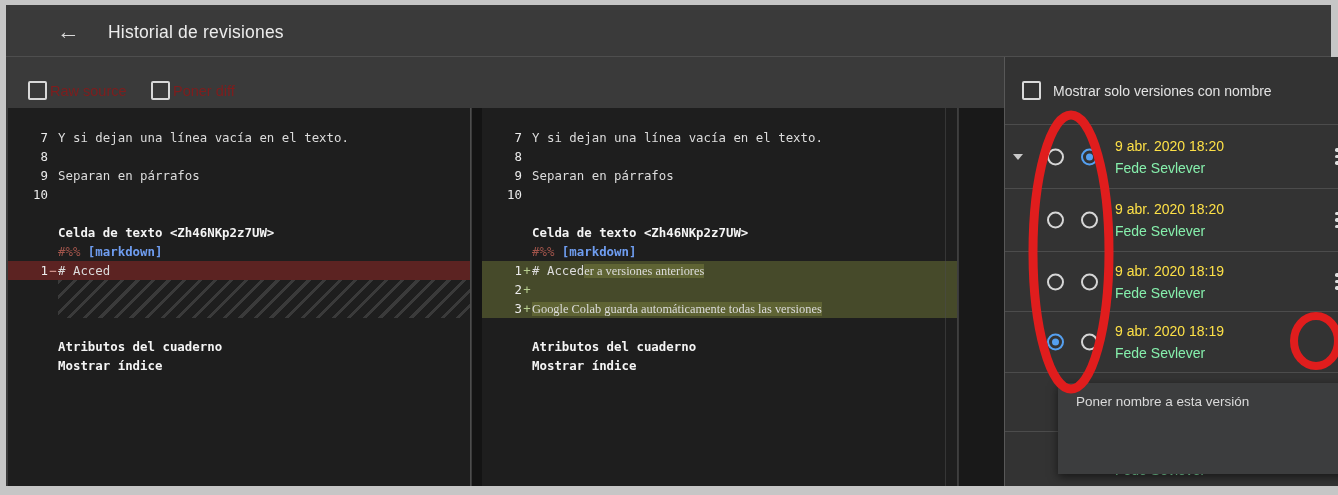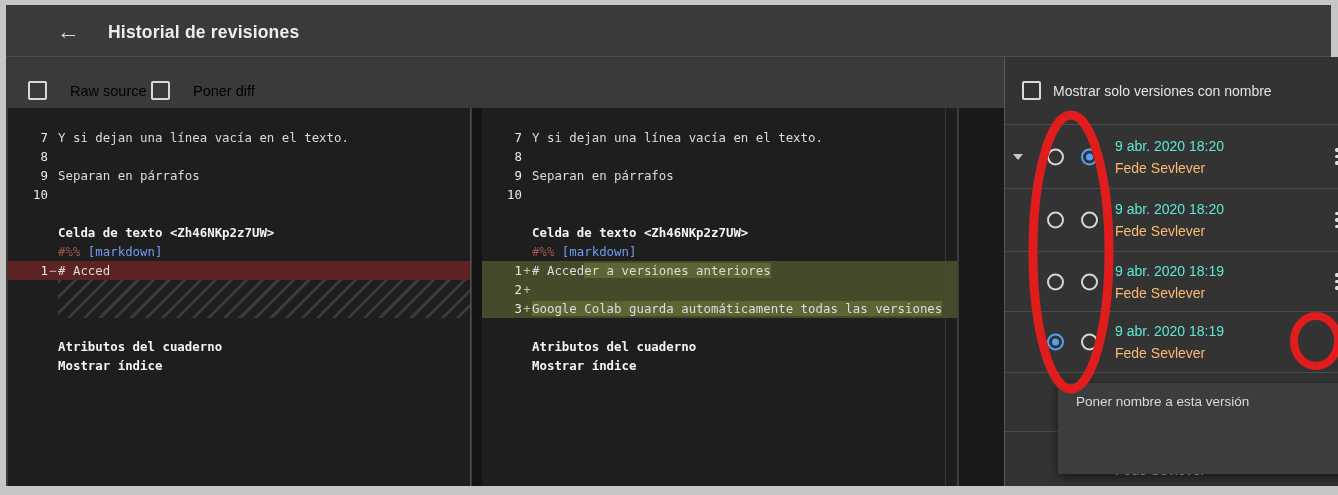--- a/index.html
+++ b/index.html
@@ -4,49 +4,49 @@
 <style>
   html,body{margin:0;padding:0;background:#9a9a9a;}
   .stage{position:relative;width:1338px;height:495px;background:#c6c6c6;
          font-family:"Liberation Sans",sans-serif;overflow:hidden;}
   .window{position:absolute;left:6px;top:5px;width:1325px;height:481px;background:#3a3a3a;}
 
   
   .titlebar{position:absolute;left:6px;top:5px;width:1325px;height:51px;border-bottom:1px solid #4e4e4e;}
   .back-btn{position:absolute;left:46px;top:11px;width:32px;height:32px;color:#d8d8d8;
             font-size:23px;line-height:30px;text-align:center;cursor:pointer;}
-  .page-title{position:absolute;left:102px;top:17px;font-size:17.5px;font-weight:bold;color:#ededed;letter-spacing:.2px;}
+  .page-title{position:absolute;left:102px;top:17px;font-size:17.5px;font-weight:normal;color:#ededed;letter-spacing:.2px;}
 
   
   .cb-wrap{position:absolute;top:81px;display:flex;align-items:center;}
   .cb-wrap.cb1{left:28px;} .cb-wrap.cb2{left:151px;}
   .checkbox{width:15px;height:15px;border:2px solid #d9d9d9;border-radius:2px;background:transparent;}
-  .cb-label{margin-left:23px;font-size:14.5px;color:#000000;}
+  .cb-label{margin-left:3px;font-size:14.5px;color:#7f1d1d;}
 
   
   .panel{position:absolute;top:108px;height:378px;background:#1e1e1e;overflow:hidden;
          font-family:"DejaVu Sans Mono",monospace;font-size:12.4px;line-height:19px;
          color:#dcdcdc;white-space:pre;padding-top:20px;box-sizing:border-box;}
   .panel.pleft{left:8px;width:463px;border-right:1px solid #4d4d4d;}
   .panel.pright{left:482px;width:476px;border-right:1px solid #3f3f3f;}
   .gapA{position:absolute;left:472px;top:108px;width:10px;height:378px;background:#141414;}
   .gapB{position:absolute;left:959px;top:108px;width:45px;height:378px;background:#191919;}
   .track-line{position:absolute;left:945px;top:108px;width:1px;height:378px;background:#4a4a4a;opacity:.55;}
 
   .cl{height:19px;}
   .gut{display:inline-block;width:40px;text-align:right;color:#ececec;}
   .sign{display:inline-block;width:10px;text-align:center;}
   .cl.head .txt{font-weight:bold;color:#f4f4f4;}
   .cl.del{background:#5c2322;}
   .cl.del .sign{color:#e3a49d;}
   .cl.add{background:#464a2a;}
   .cl.add .sign{color:#b7cf90;}
-  .txt .hl{background:#5f6434;}
+  .txt .hl{background:#5f6434;font-family:Liberation Serif, serif;}
   .txt .mr{color:#a0544b;}
-  .txt .mb{color:#6f9df0;}
+  .txt .mb{color:#6f9df0;font-weight:bold;}
   .hatch{height:38px;margin-left:50px;
          background:repeating-linear-gradient(135deg,#3a3a3a 0px,#3a3a3a 3px,#1e1e1e 3px,#1e1e1e 11px);}
 
   
   .sidebar{position:absolute;left:1004px;top:57px;width:351px;height:429px;background:#333333;
            border-left:1px solid #585858;box-sizing:border-box;}
   .sb-header{position:absolute;left:0;top:0;width:100%;height:68px;border-bottom:1px solid #4c4c4c;
              display:flex;align-items:center;padding-left:17px;box-sizing:border-box;}
   .sb-header .cb-label{font-size:14px;color:#e3e3e3;margin-left:12px;}
 
@@ -56,22 +56,22 @@
   .rev-row.r4{top:316px;height:59px;} .rev-row.r5{top:375px;height:54px;border-bottom:none;}
 
   .caret{position:absolute;left:8px;top:50%;margin-top:-3px;width:0;height:0;
          border-left:5.5px solid transparent;border-right:5.5px solid transparent;border-top:6.5px solid #c9c9c9;}
   .radio{position:absolute;top:50%;transform:translateY(-50%);width:13px;height:13px;border-radius:50%;
          border:2px solid #d6d6d6;}
   .radio.pos1{left:42px;} .radio.pos2{left:76px;}
   .radio.checked{border-color:#55a0f0;}
   .radio.checked::after{content:"";position:absolute;left:3px;top:3px;width:7px;height:7px;border-radius:50%;background:#55a0f0;}
   .rev-text{position:absolute;left:110px;top:50%;transform:translateY(-50%);}
-  .rev-date{font-size:14px;color:#5eead4;line-height:22px;height:22px;}
-  .rev-author{font-size:14px;color:#fdba74;line-height:22px;height:22px;}
+  .rev-date{font-size:14px;color:#fde047;line-height:22px;height:22px;}
+  .rev-author{font-size:14px;color:#86efac;line-height:22px;height:22px;}
   .kebab{position:absolute;right:11px;top:50%;transform:translateY(-50%);width:14px;height:24px;
          display:flex;flex-direction:column;align-items:center;justify-content:center;cursor:pointer;}
   .kebab i{width:3.5px;height:3.5px;border-radius:50%;background:#e0e0e0;margin:1.6px 0;}
 
   
   .menu{position:absolute;left:1058px;top:383px;width:296px;height:91px;background:#3c3d3e;
         box-shadow:0 3px 9px rgba(0,0,0,.55);padding-top:6px;box-sizing:border-box;z-index:5;}
   .menu-item{height:26.5px;line-height:26.5px;padding-left:18px;font-size:13.5px;color:#dadada;cursor:pointer;}
 
   

